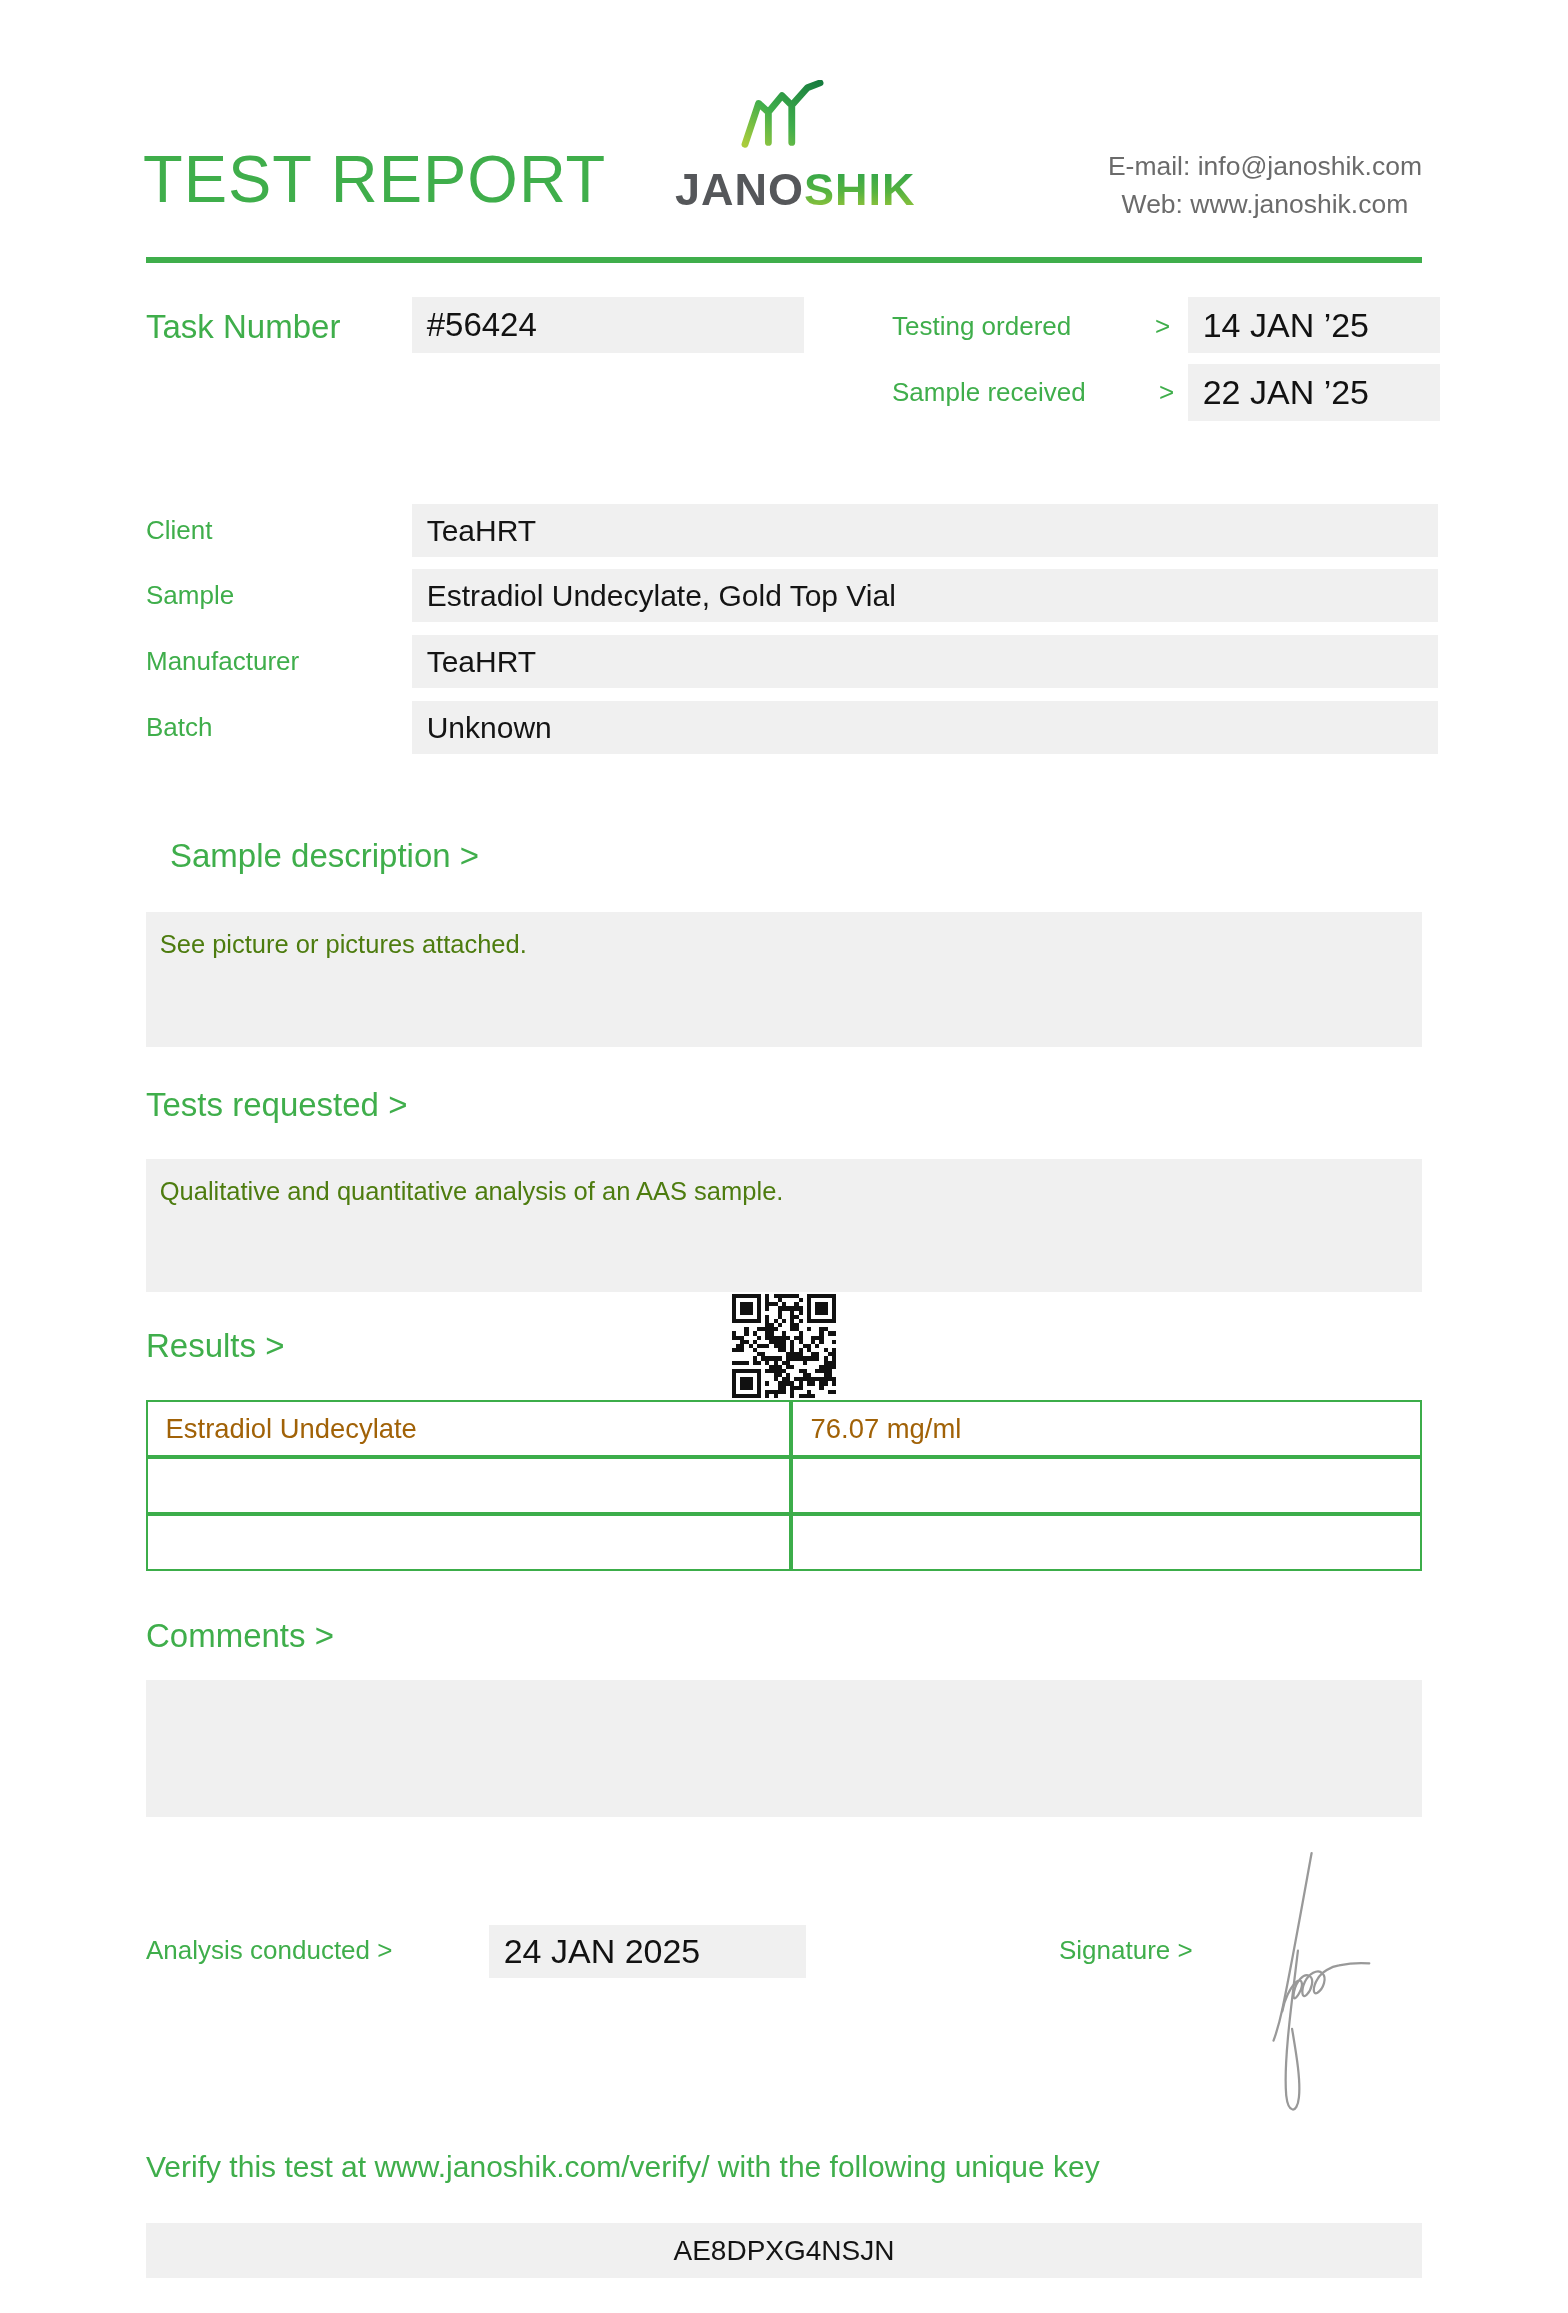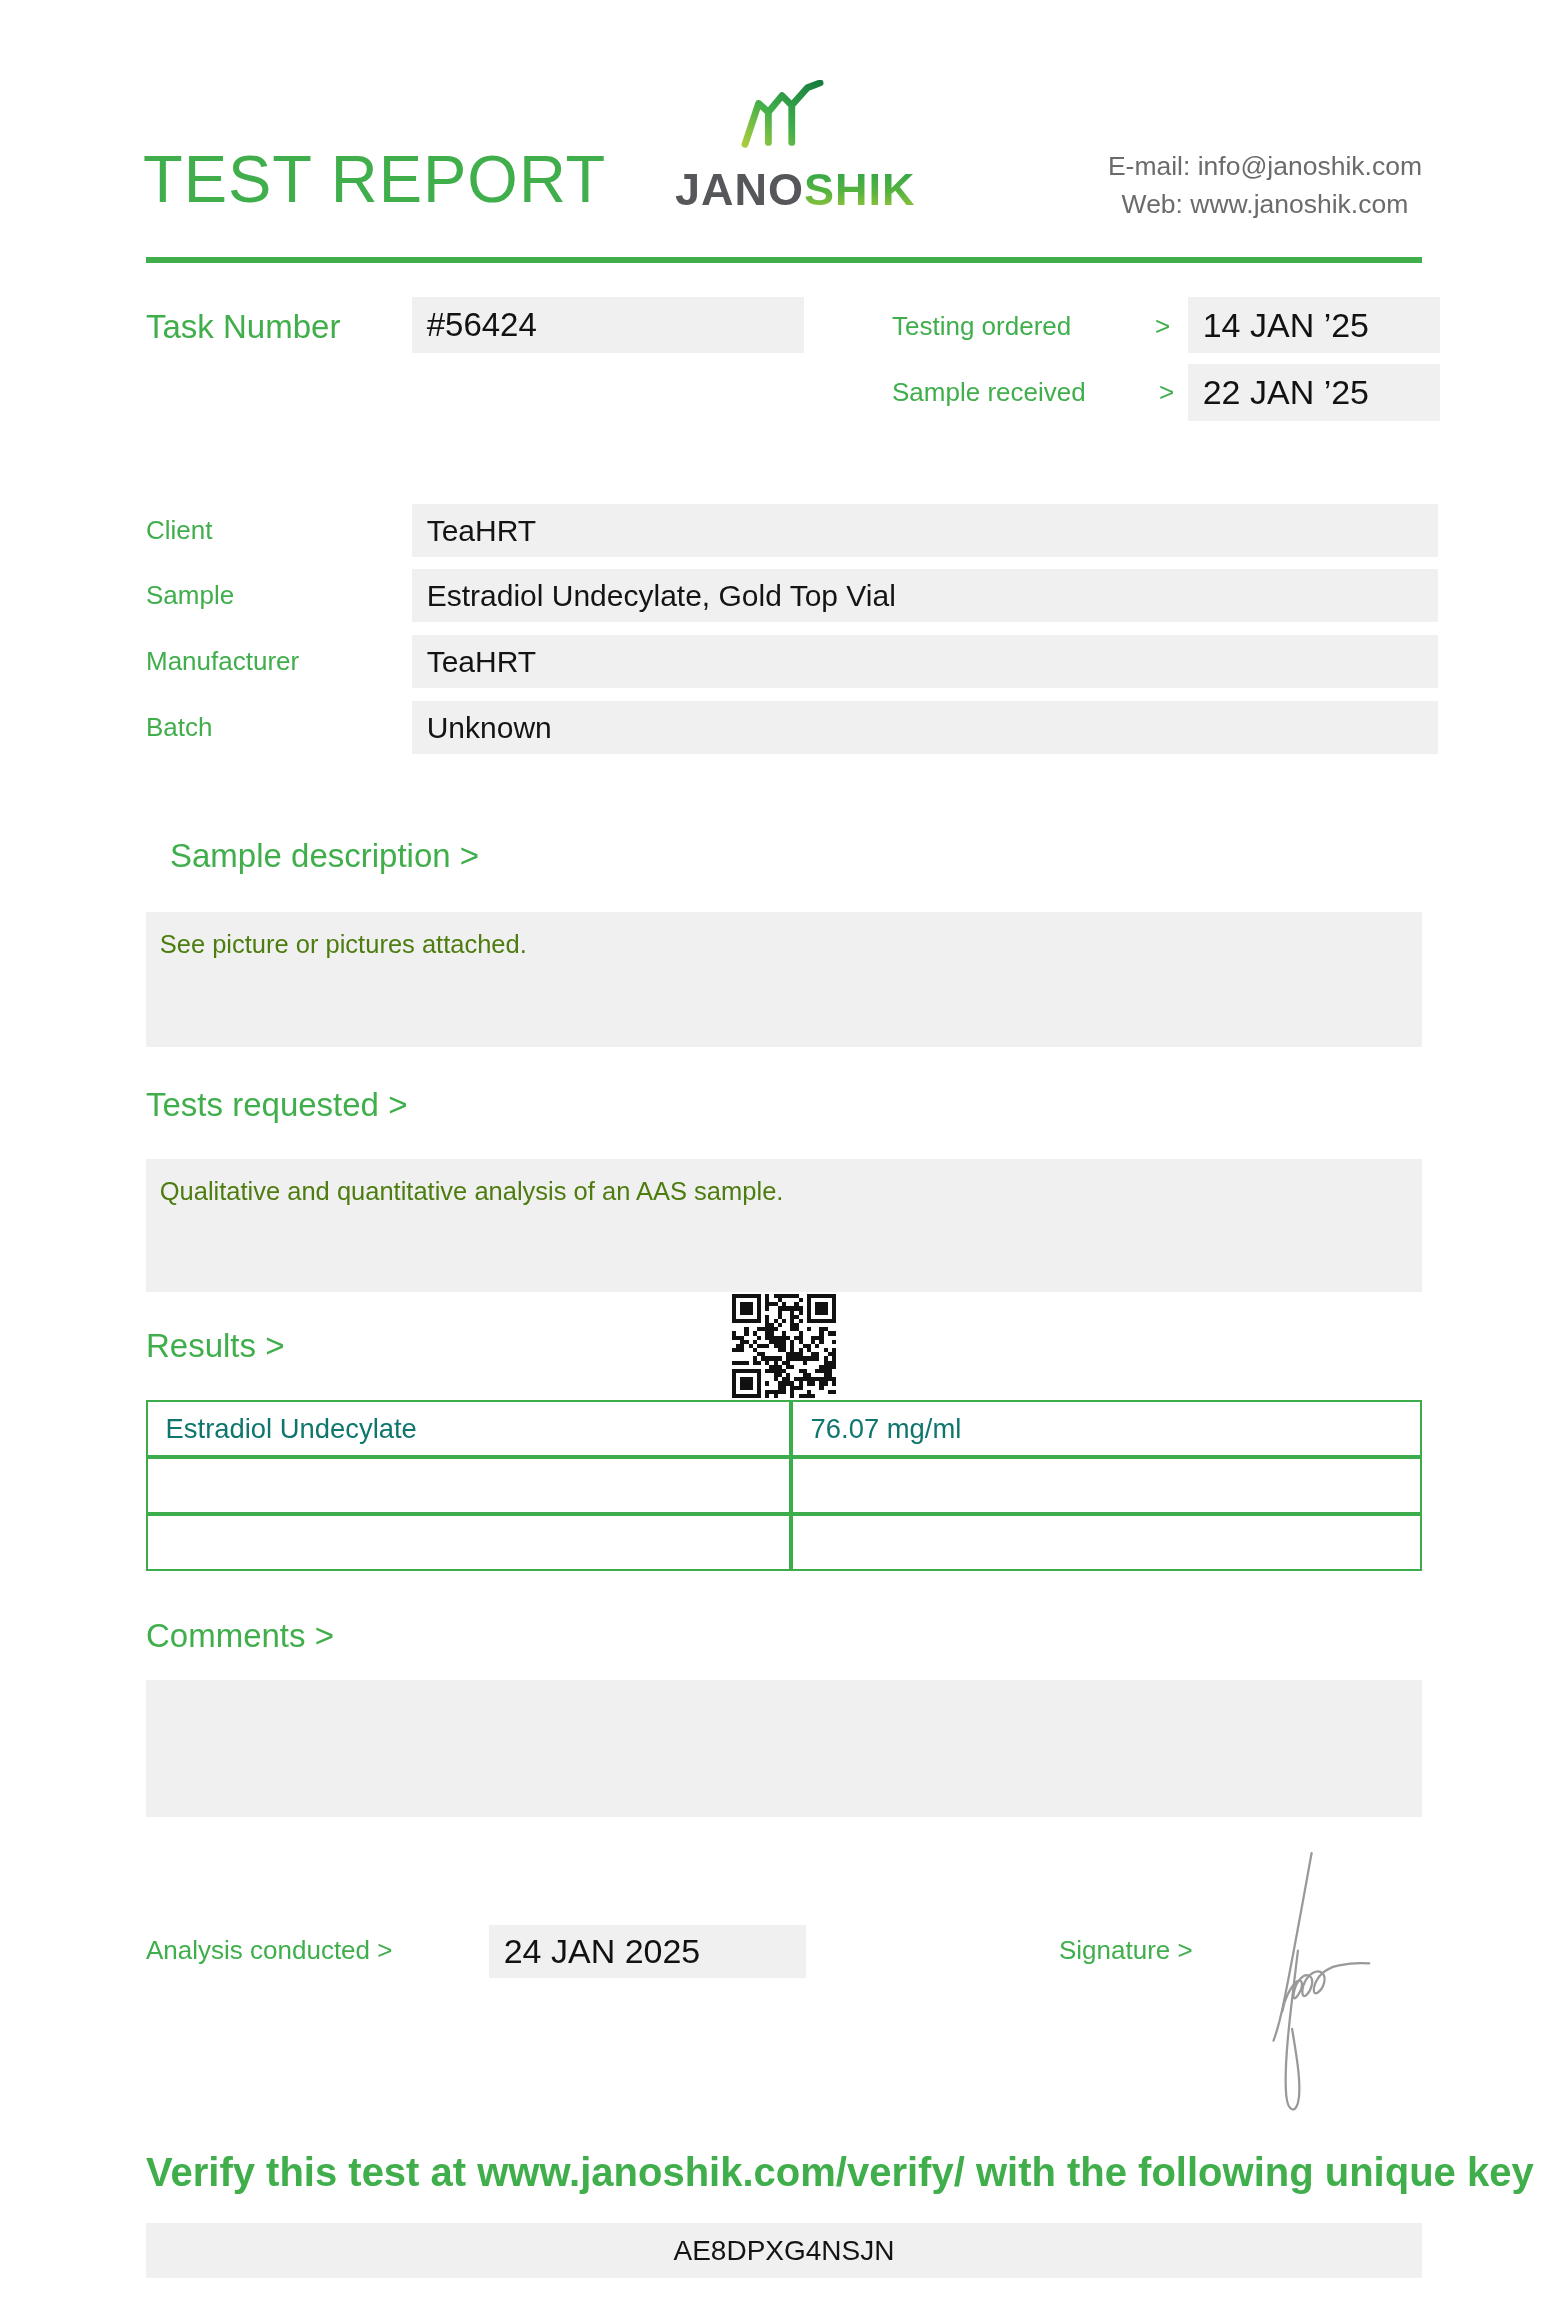--- a/index.html
+++ b/index.html
@@ -31,25 +31,25 @@
   .heading{color:var(--green);font-size:33px;line-height:1;white-space:nowrap;}
   .box{background:var(--box_bg);}
   .valbox{background:var(--box_bg);display:flex;align-items:center;font-size:30px;color:#141414;}
   .valbox-lg{background:var(--box_bg);display:flex;align-items:center;font-size:34px;color:#121212;}
   .pad{padding-left:14.7px;}
   .bodytext{font-size:25.5px;color:#4d7c0f;padding:15.7px 17.6px 0 13.7px;line-height:33px;}
   
   .rtable{left:146px;top:1400px;width:1276px;}
   .rrow{display:flex;height:57px;box-sizing:border-box;}
   .rcell{box-sizing:border-box;border:2.9px solid var(--table_border);height:57px;
-         display:flex;align-items:center;font-size:27.4px;color:#0f766e;padding-left:17.6px;background:#fff;}
+         display:flex;align-items:center;font-size:27.4px;color:#a16207;padding-left:17.6px;background:#fff;}
   .rcell.c1{width:645px;}
   .rcell.c2{width:631px;}
   
-  .verify{left:146px;top:2150px;width:1276px;font-size:40px;color:var(--green);white-space:nowrap;font-weight:bold;}
+  .verify{left:146px;top:2150px;width:1276px;font-size:30px;color:var(--green);white-space:nowrap;}
   .keybox{left:146px;top:2223px;width:1276px;height:55px;background:var(--box_bg);
           display:flex;align-items:center;justify-content:center;font-size:28px;color:#141414;}
   .qr{left:732px;top:1294px;width:104px;height:104px;}
 </style>
 </head>
 <body>
 
 <div class="abs title">TEST REPORT</div>
 
 <svg class="abs logo-icon" viewBox="0 0 92 80">

